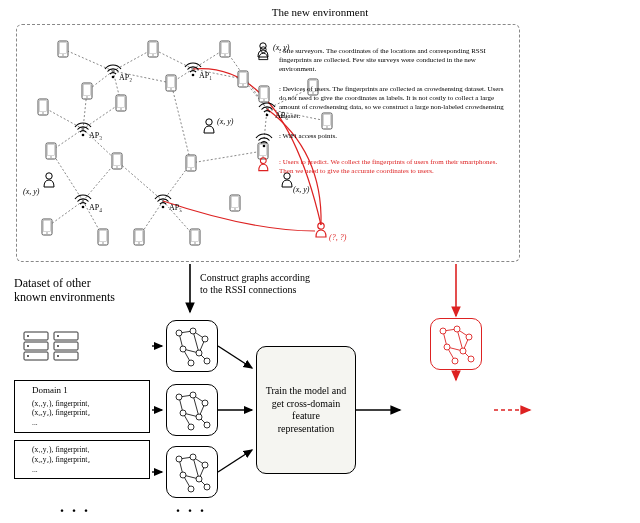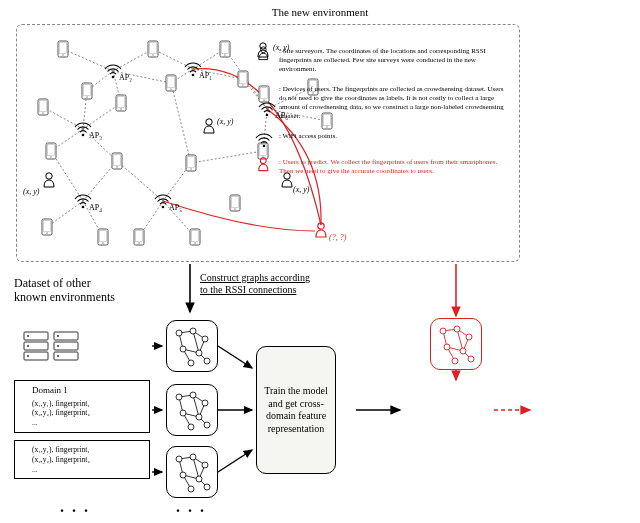--- a/index.html
+++ b/index.html
@@ -14,21 +14,21 @@
   .red { color: #d22; }
   .coord { font-size: 8px; font-style: italic; }
   .ap-lbl { font-size: 8px; }
   .flow-area { position: absolute; top: 272px; left: 0; width: 640px; height: 251px; }
   .construct-lbl { position: absolute; top: 0px; left: 200px; font-size: 10px; line-height: 1.2; }
   .dataset-lbl { position: absolute; top: 4px; left: 14px; font-size: 12px; line-height: 1.2; width: 130px; }
   .servers { position: absolute; top: 56px; left: 22px; }
   .domain-box { position: absolute; width: 136px; padding: 4px 17px; border: 1px solid #000; font-size: 7.5px; line-height: 1.3; background: #fff; }
   .graph-box { position: absolute; width: 52px; height: 52px; border: 1px solid #000; border-radius: 10px; background: #fff; display: flex; align-items: center; justify-content: center; }
   .graph-box.red { border-color: #d22; }
-  .train-box { position: absolute; width: 80px; height: 128px; border: 1px solid #000; border-radius: 10px; background: #f5f5f1; display: flex; align-items: center; justify-content: center; text-align: center; padding: 6px; font-size: 10px; line-height: 1.25; }
+  .train-box { position: absolute; width: 100px; height: 128px; border: 1px solid #000; border-radius: 10px; background: #f5f5f1; display: flex; align-items: center; justify-content: center; text-align: center; padding: 6px; font-size: 10px; line-height: 1.25; }
   .trained-box { position: absolute; width: 90px; height: 64px; border: 1px solid #000; border-radius: 10px; background: #f5f5f1; display: flex; align-items: center; justify-content: center; text-align: center; padding: 6px; font-size: 10px; line-height: 1.2; }
   .loc-box { position: absolute; width: 88px; height: 42px; border: 1.5px dashed #d22; border-radius: 4px; color: #d22; display: flex; align-items: center; justify-content: center; text-align: center; padding: 4px; font-size: 10px; line-height: 1.2; }
   .dots { position: absolute; font-size: 16px; font-weight: bold; letter-spacing: 2px; }
   svg { overflow: visible; }
 </style>
 </head>
 <body>
 
 <div class="title-top">The new environment</div>
 
@@ -242,21 +242,21 @@
     <line x1="218" y1="138" x2="252" y2="138" stroke="#000" stroke-width="1.4" marker-end="url(#ah)"></line>
     <line x1="218" y1="200" x2="252" y2="178" stroke="#000" stroke-width="1.4" marker-end="url(#ah)"></line>
 
     <line x1="356" y1="138" x2="400" y2="138" stroke="#000" stroke-width="1.6" marker-end="url(#ah)"></line>
 
     <line x1="456" y1="98" x2="456" y2="108" stroke="#d22" stroke-width="1.6" marker-end="url(#ahr)"></line>
 
     <line x1="494" y1="138" x2="530" y2="138" stroke="#d22" stroke-width="1.6" stroke-dasharray="4 3" marker-end="url(#ahr)"></line>
   </svg>
 
-  <div class="construct-lbl" style="white-space:pre-line;text-decoration:underline;">Construct graphs according
+  <div class="construct-lbl" style="white-space:pre-line;">Construct graphs according
 to the RSSI connections</div>
   <div class="dataset-lbl" style="white-space:pre-line;">Dataset of other
 known environments</div>
 
   <div class="servers">
     <svg width="60" height="36">
       <g fill="#fff" stroke="#333" stroke-width="1">
         <rect x="2" y="4" width="24" height="8" rx="1"></rect>
           <rect x="2" y="14" width="24" height="8" rx="1"></rect>
           <rect x="2" y="24" width="24" height="8" rx="1"></rect>

